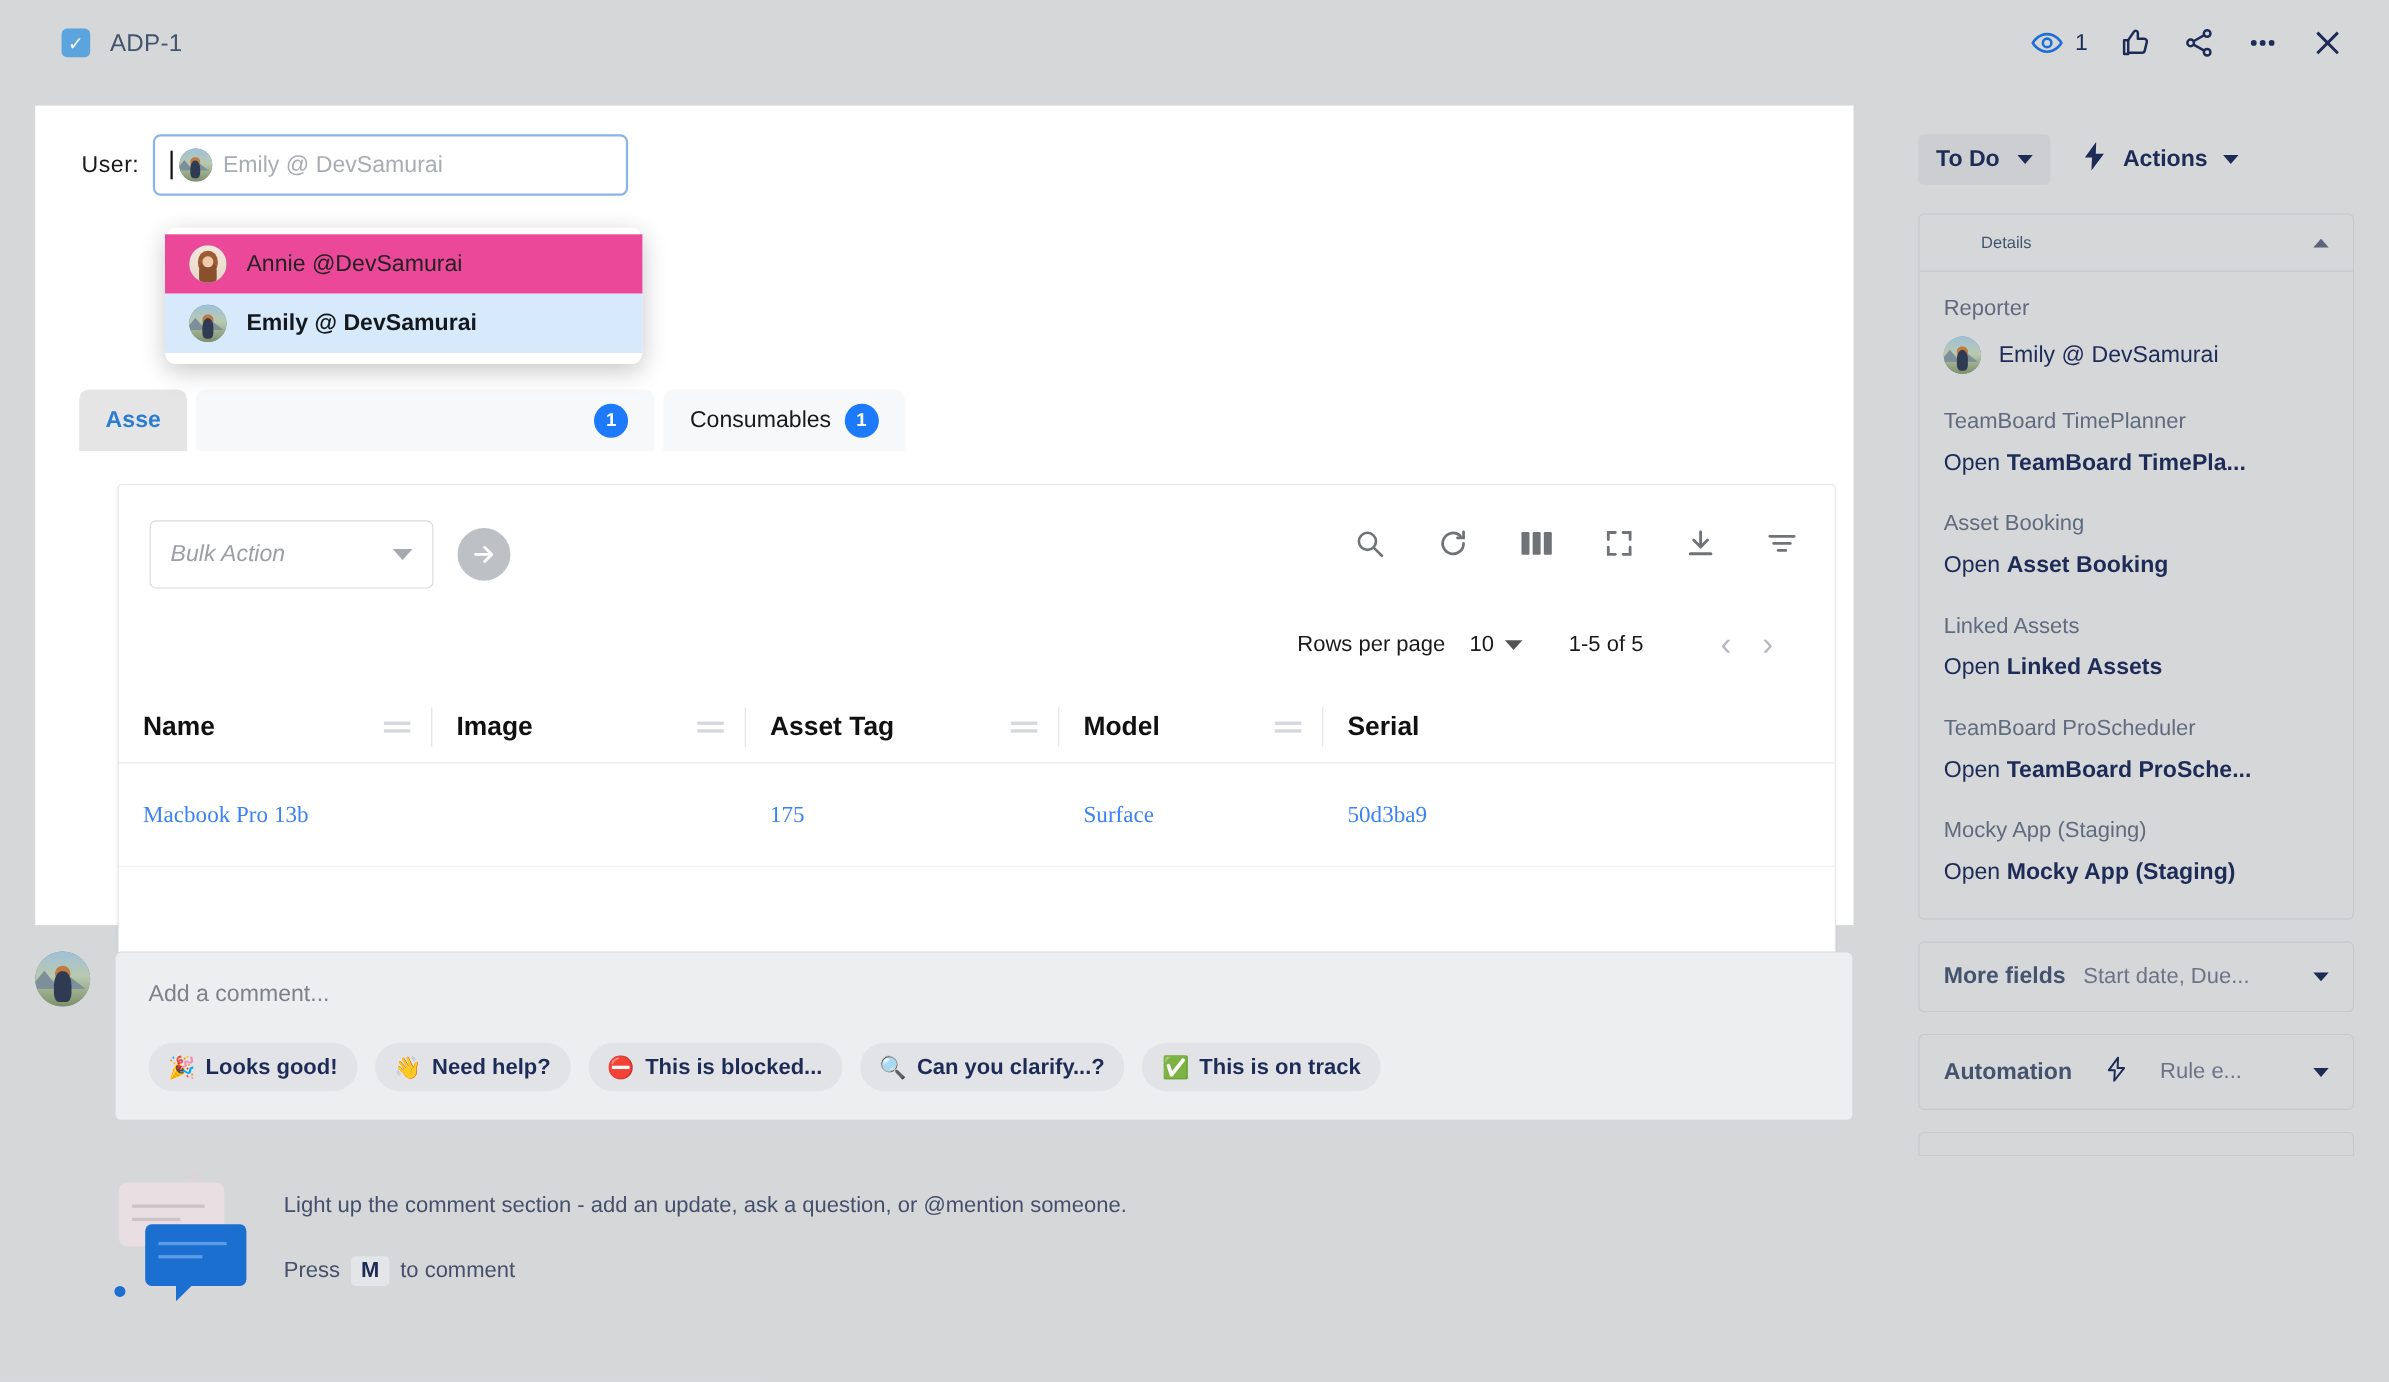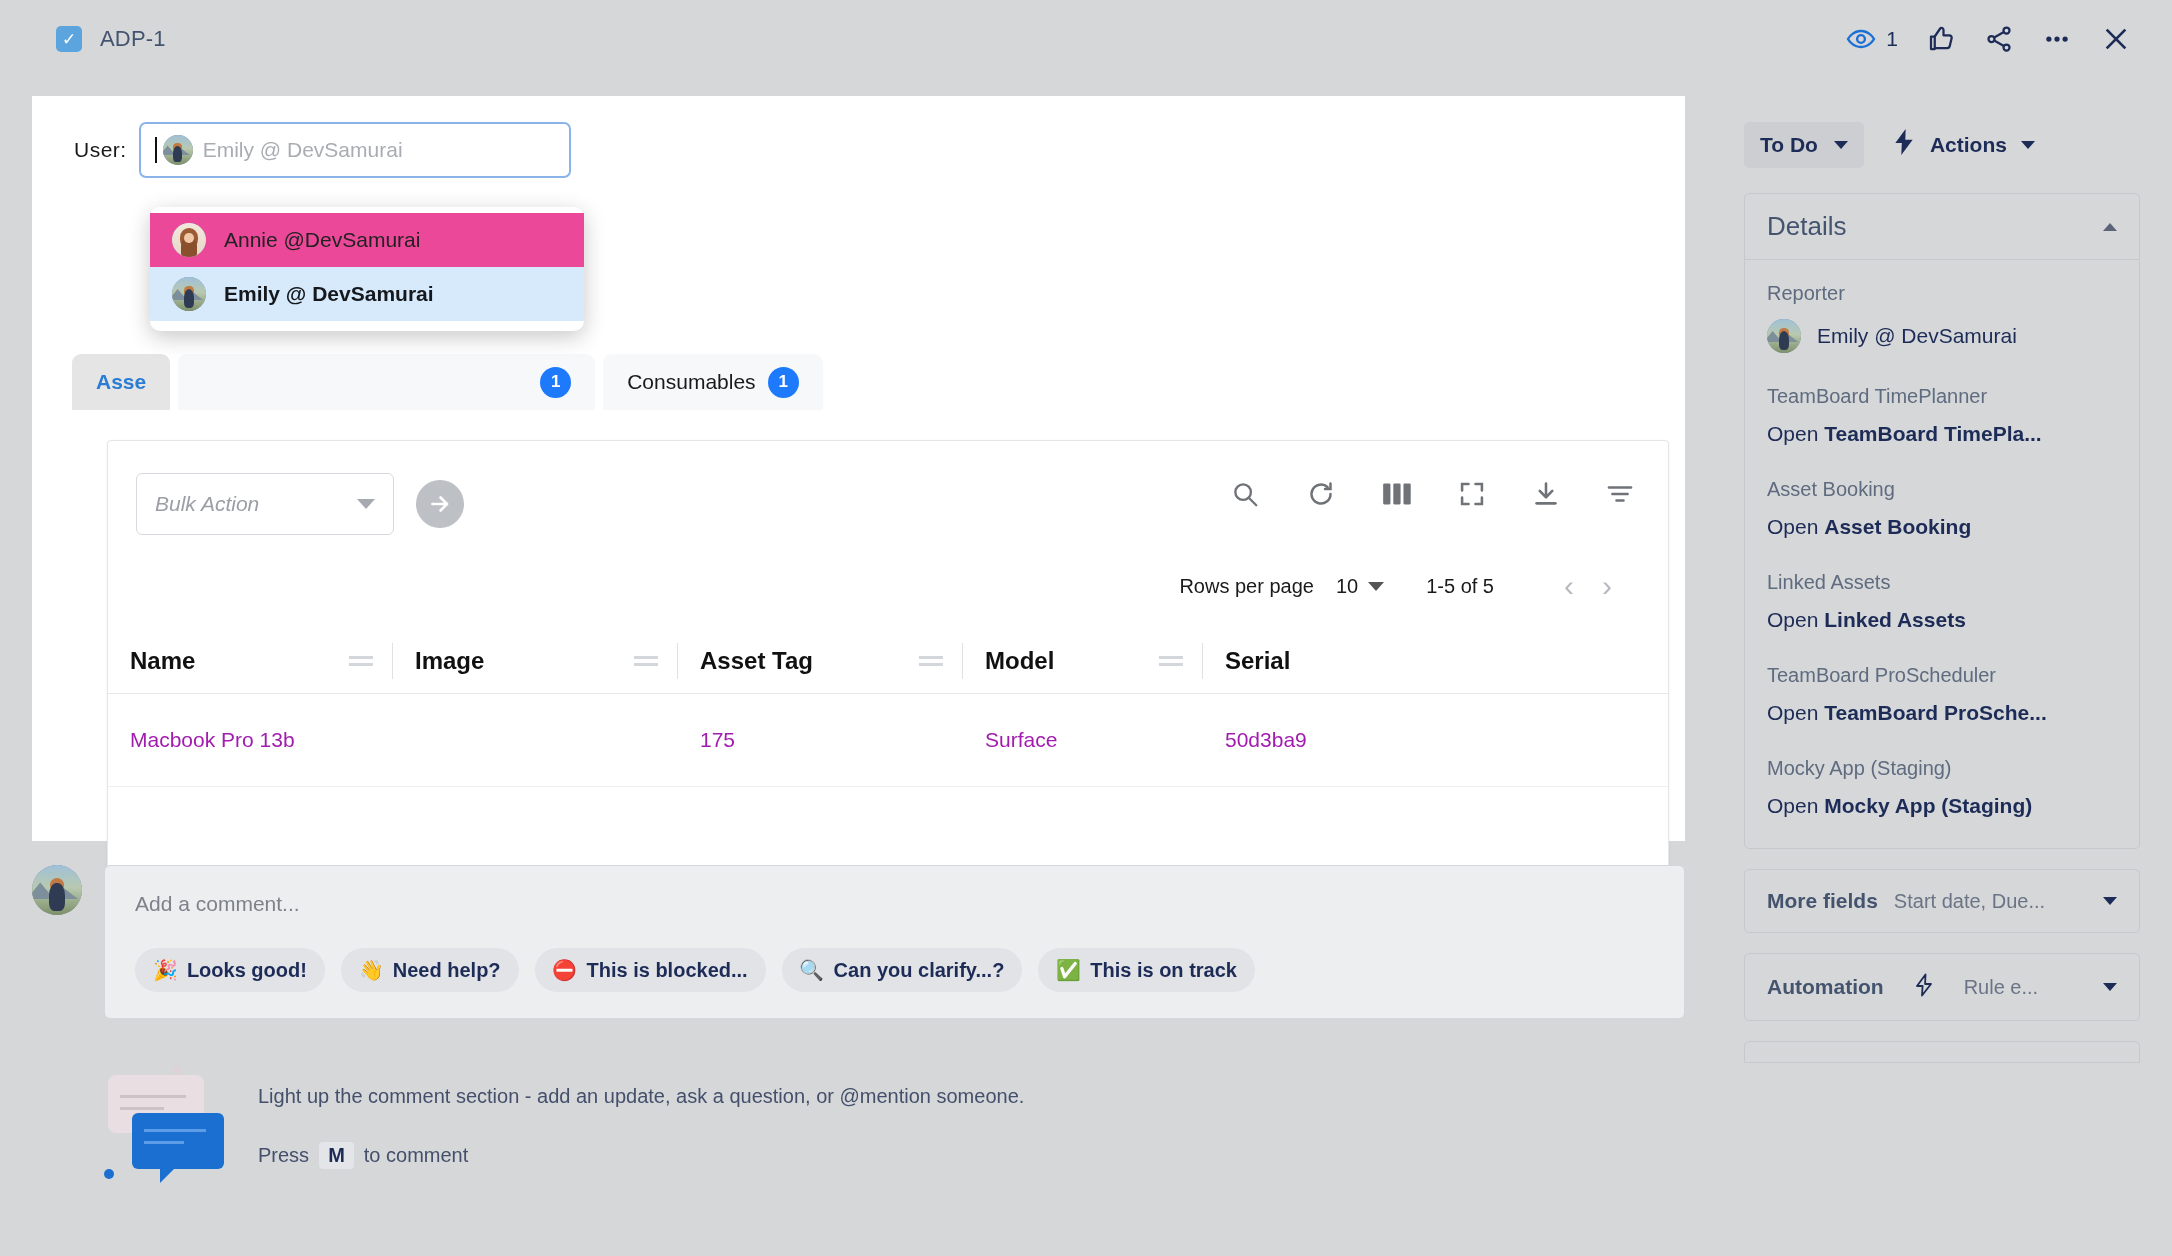--- a/index.html
+++ b/index.html
@@ -135,21 +135,21 @@
     text-align: left; font-size: 24px; font-weight: bold; color: #111;
     padding: 18px 0 18px 0; border-bottom: 1px solid #e6e8eb; position: relative;
   }
   table.grid th .th-inner { display: flex; align-items: center; justify-content: space-between; padding-right: 20px; }
   .th-label { padding-left: 22px; }
   .drag-handle { display: flex; flex-direction: column; gap: 4px; }
   .drag-handle i { display: block; width: 24px; height: 3px; background: #d3d6da; }
   .col-divider { position: absolute; right: 0; top: 14px; bottom: 14px; width: 1px; background: #dfe1e5; }
   table.grid td {
     font-size: 21px; padding: 34px 0 34px 22px; border-bottom: 1px solid #eceef1;
-    color: #a21caf; white-space: nowrap; overflow: hidden;
+    color: #3b82f6; white-space: nowrap; overflow: hidden; font-family: Liberation Serif, serif;
   }
   td.link { color: #2b7cd3; cursor: pointer; }
 
   
   .comment-area { position: absolute; left: 32px; top: 865px; width: 1653px; }
   .comment-row { display: flex; gap: 22px; align-items: flex-start; }
   .comment-box {
     flex: 1; background: #eceef0; border: 1px solid #d3d6da; border-radius: 6px;
     padding: 26px 28px 26px 30px;
   }
@@ -190,21 +190,21 @@
     font-size: 21px; font-weight: bold; color: #1d2b57;
   }
   .chev-d { width: 0;height:0;border-left:7px solid transparent;border-right:7px solid transparent;border-top:8px solid #1d2b57; }
   .chev-u { width: 0;height:0;border-left:7px solid transparent;border-right:7px solid transparent;border-bottom:8px solid #5b6478; }
 
   .sb-panel { margin-top: 22px; border: 1px solid #c6c8cc; border-radius: 5px; }
   .sb-head {
     display: flex; align-items: center; justify-content: space-between;
     padding: 17px 22px; border-bottom: 1px solid #c6c8cc; cursor: pointer;
   }
-  .sb-head .t { font-size: 26px; color: #44546f; }
+  .sb-head .t { font-size: 15px; color: #44546f; margin-left: 34px; }
   .sb-body { padding: 22px 22px 24px 22px; }
   .field { margin-bottom: 32px; }
   .field:last-child { margin-bottom: 6px; }
   .field-label { font-size: 20px; color: #5f6b7f; margin-bottom: 14px; }
   .field-value { font-size: 21px; color: #1d2b57; display: flex; align-items: center; gap: 16px; }
   .field-link { font-size: 21px; color: #1d2b57; cursor: pointer; white-space: nowrap; overflow: hidden; text-overflow: ellipsis; }
   .field-link b { font-weight: bold; }
 
   .sb-collapsed {
     margin-top: 20px; border: 1px solid #c6c8cc; border-radius: 5px;

